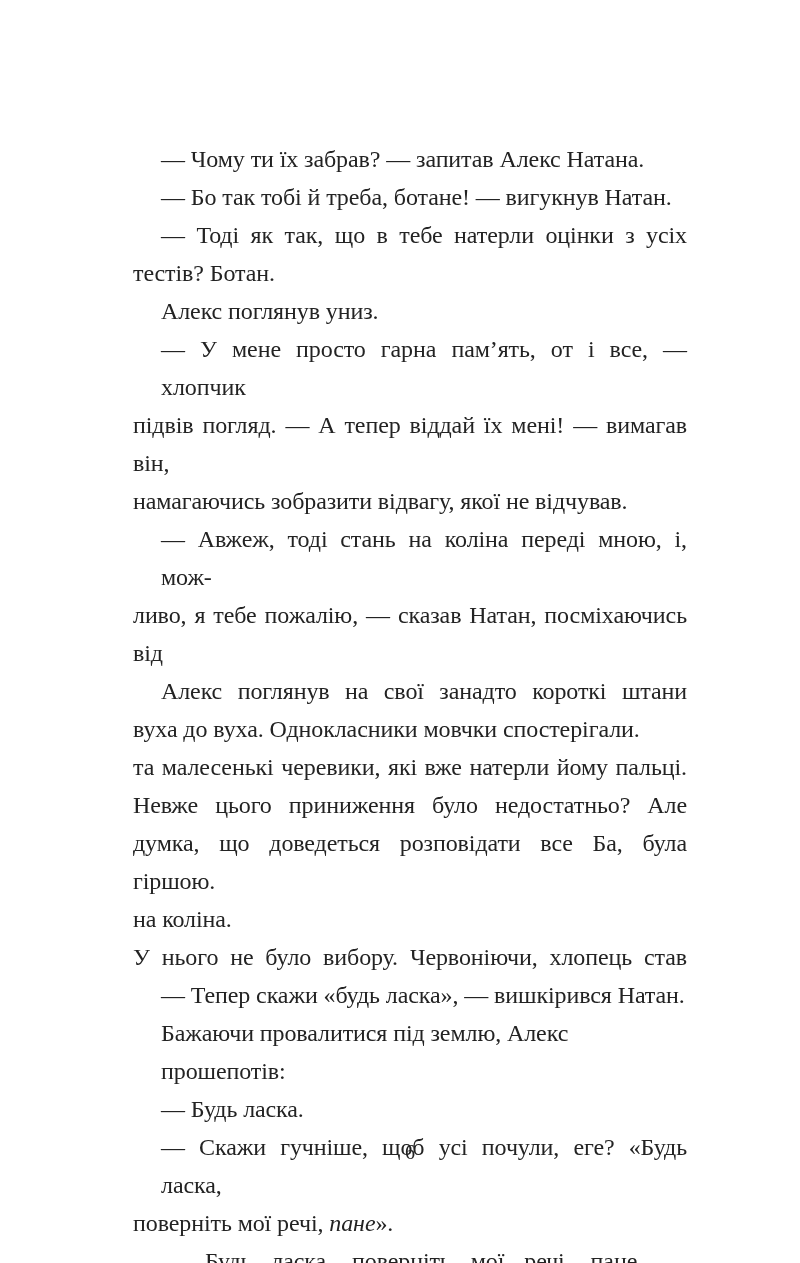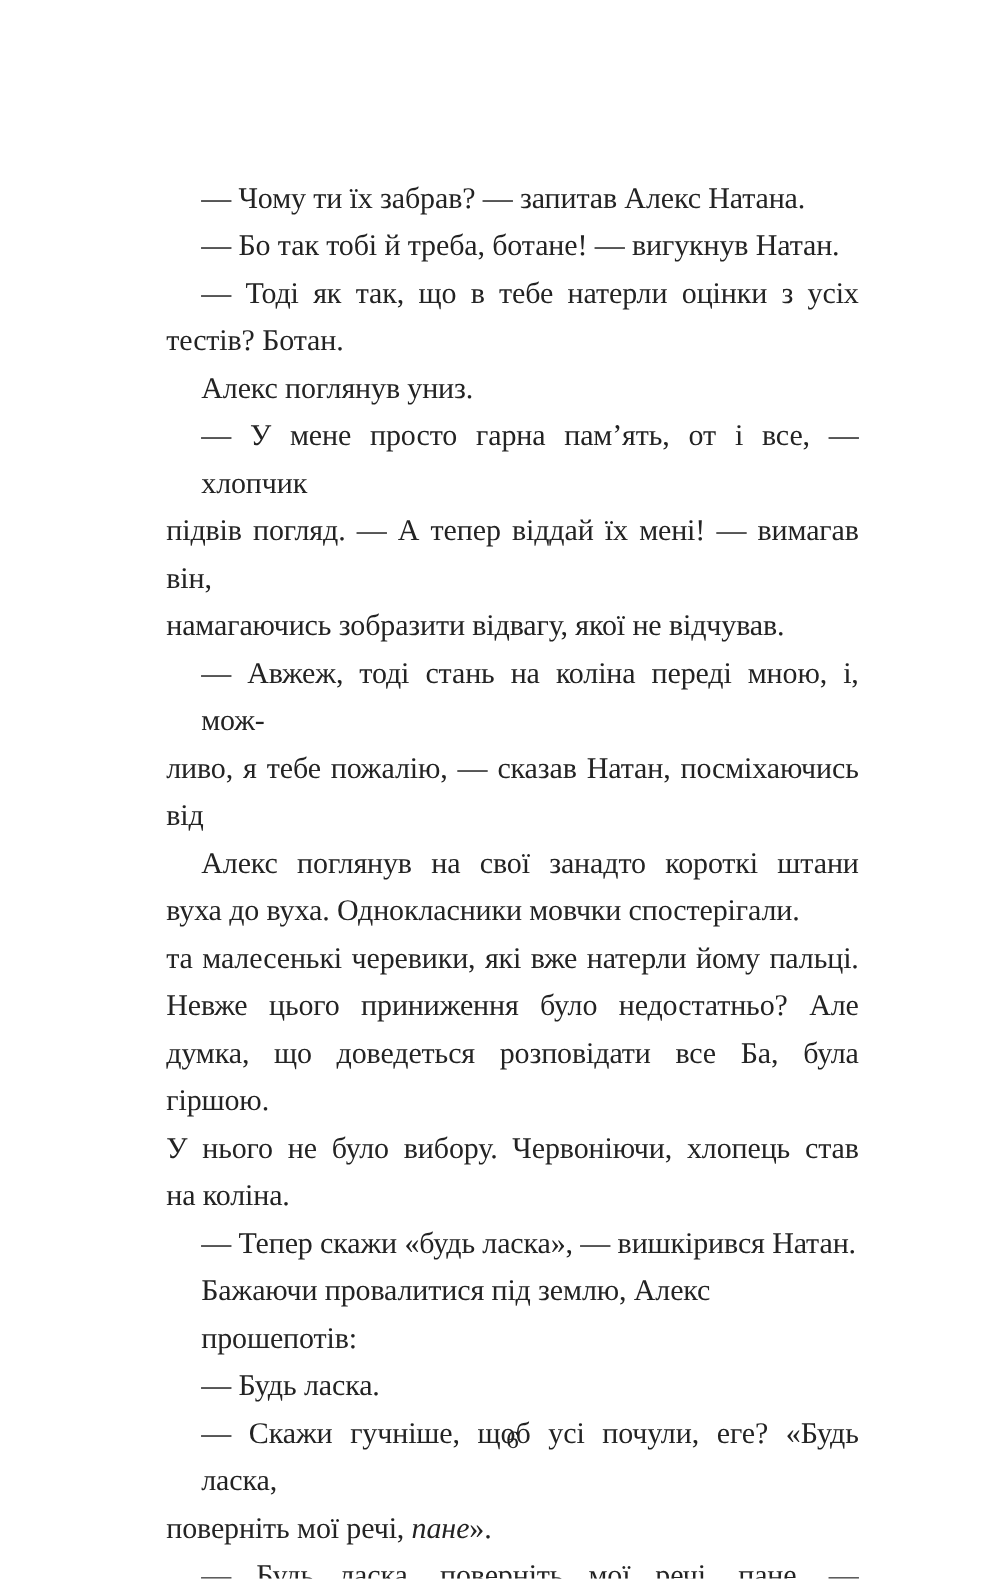--- a/index.html
+++ b/index.html
@@ -62,22 +62,22 @@
     <div class="line indent just">— У мене просто гарна пам’ять, от і все, — хлопчик</div>
     <div class="line just">підвів погляд. — А тепер віддай їх мені! — вимагав він,</div>
     <div class="line">намагаючись зобразити відвагу, якої не відчував.</div>
     <div class="line indent just">— Авжеж, тоді стань на коліна переді мною, і, мож-</div>
     <div class="line just">ливо, я тебе пожалію, — сказав Натан, посміхаючись від</div>
     <div class="line indent just">Алекс поглянув на свої занадто короткі штани</div>
     <div class="line">вуха до вуха. Однокласники мовчки спостерігали.</div>
     <div class="line just">та малесенькі черевики, які вже натерли йому пальці.</div>
     <div class="line just">Невже цього приниження було недостатньо? Але</div>
     <div class="line just">думка, що доведеться розповідати все Ба, була гіршою.</div>
+    <div class="line">на коліна.</div>
     <div class="line just">У нього не було вибору. Червоніючи, хлопець став</div>
-    <div class="line">на коліна.</div>
     <div class="line indent">— Тепер скажи «будь ласка», — вишкірився Натан.</div>
     <div class="line indent">Бажаючи провалитися під землю, Алекс прошепотів:</div>
     <div class="line indent">— Будь ласка.</div>
     <div class="line indent just">— Скажи гучніше, щоб усі почули, еге? «Будь ласка,</div>
     <div class="line"><span>поверніть мої речі, </span><span class="italic">пане</span><span>».</span></div>
     <div class="line indent just">— Будь ласка, поверніть мої речі, пане, — повторив</div>
     <div class="line">Алекс зі сльозами на очах.</div>
   </div>
   <div class="page-num">6</div>
 </div>

